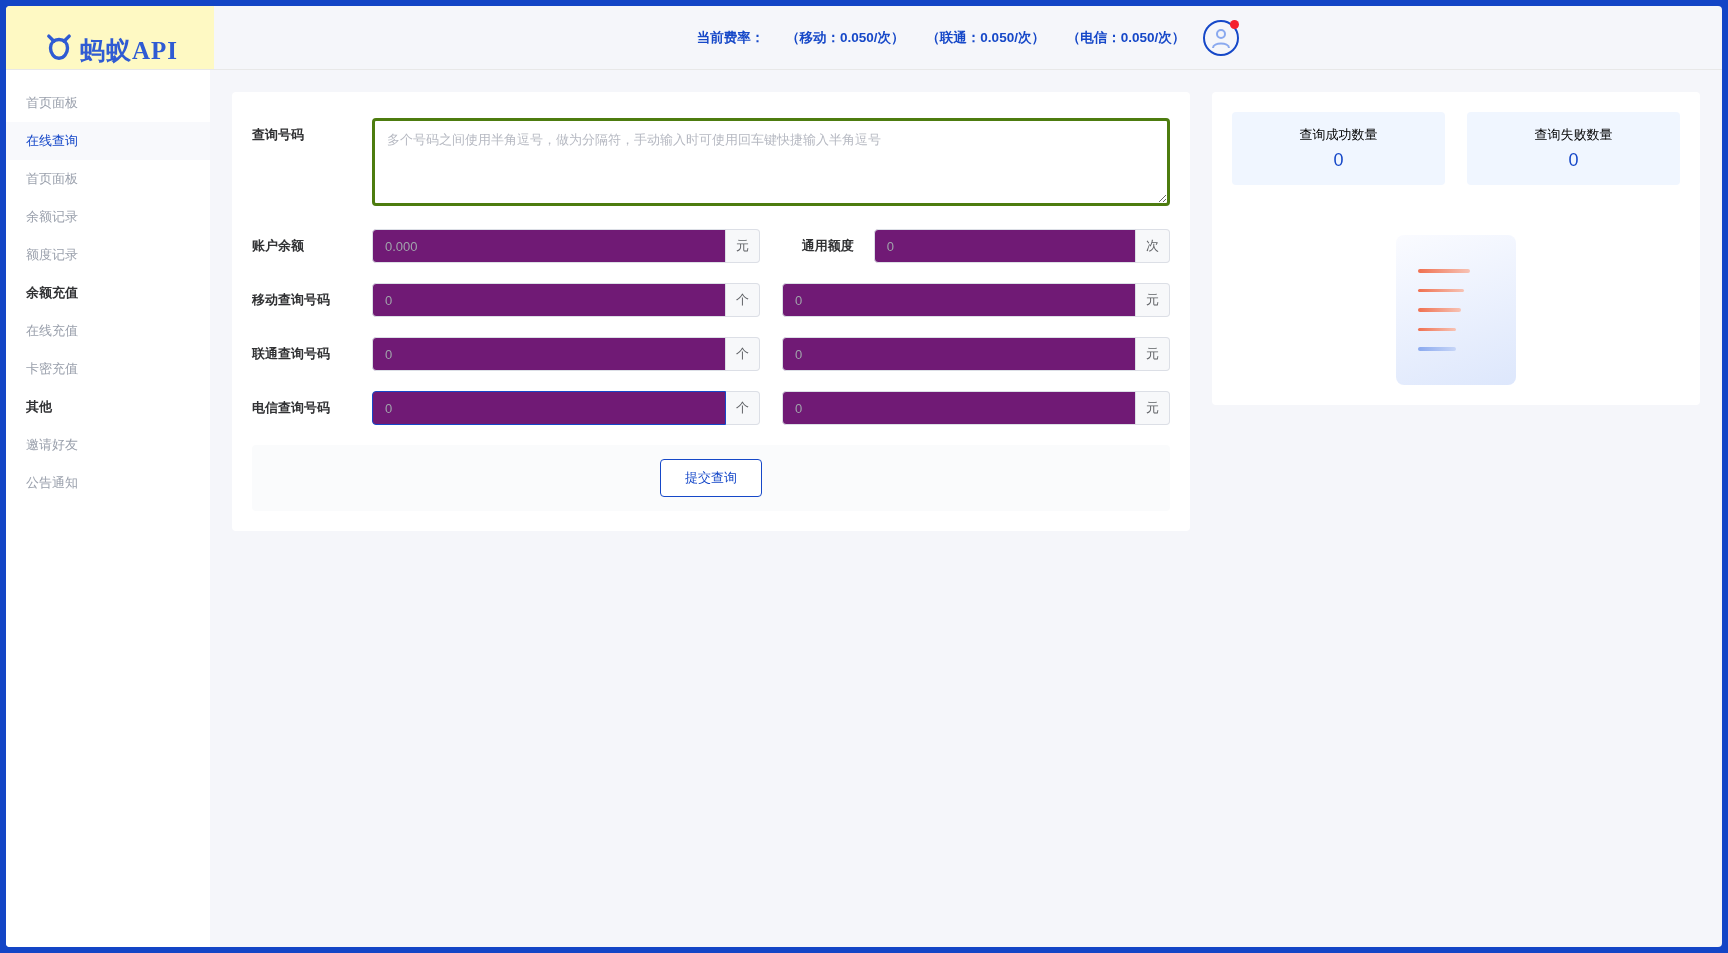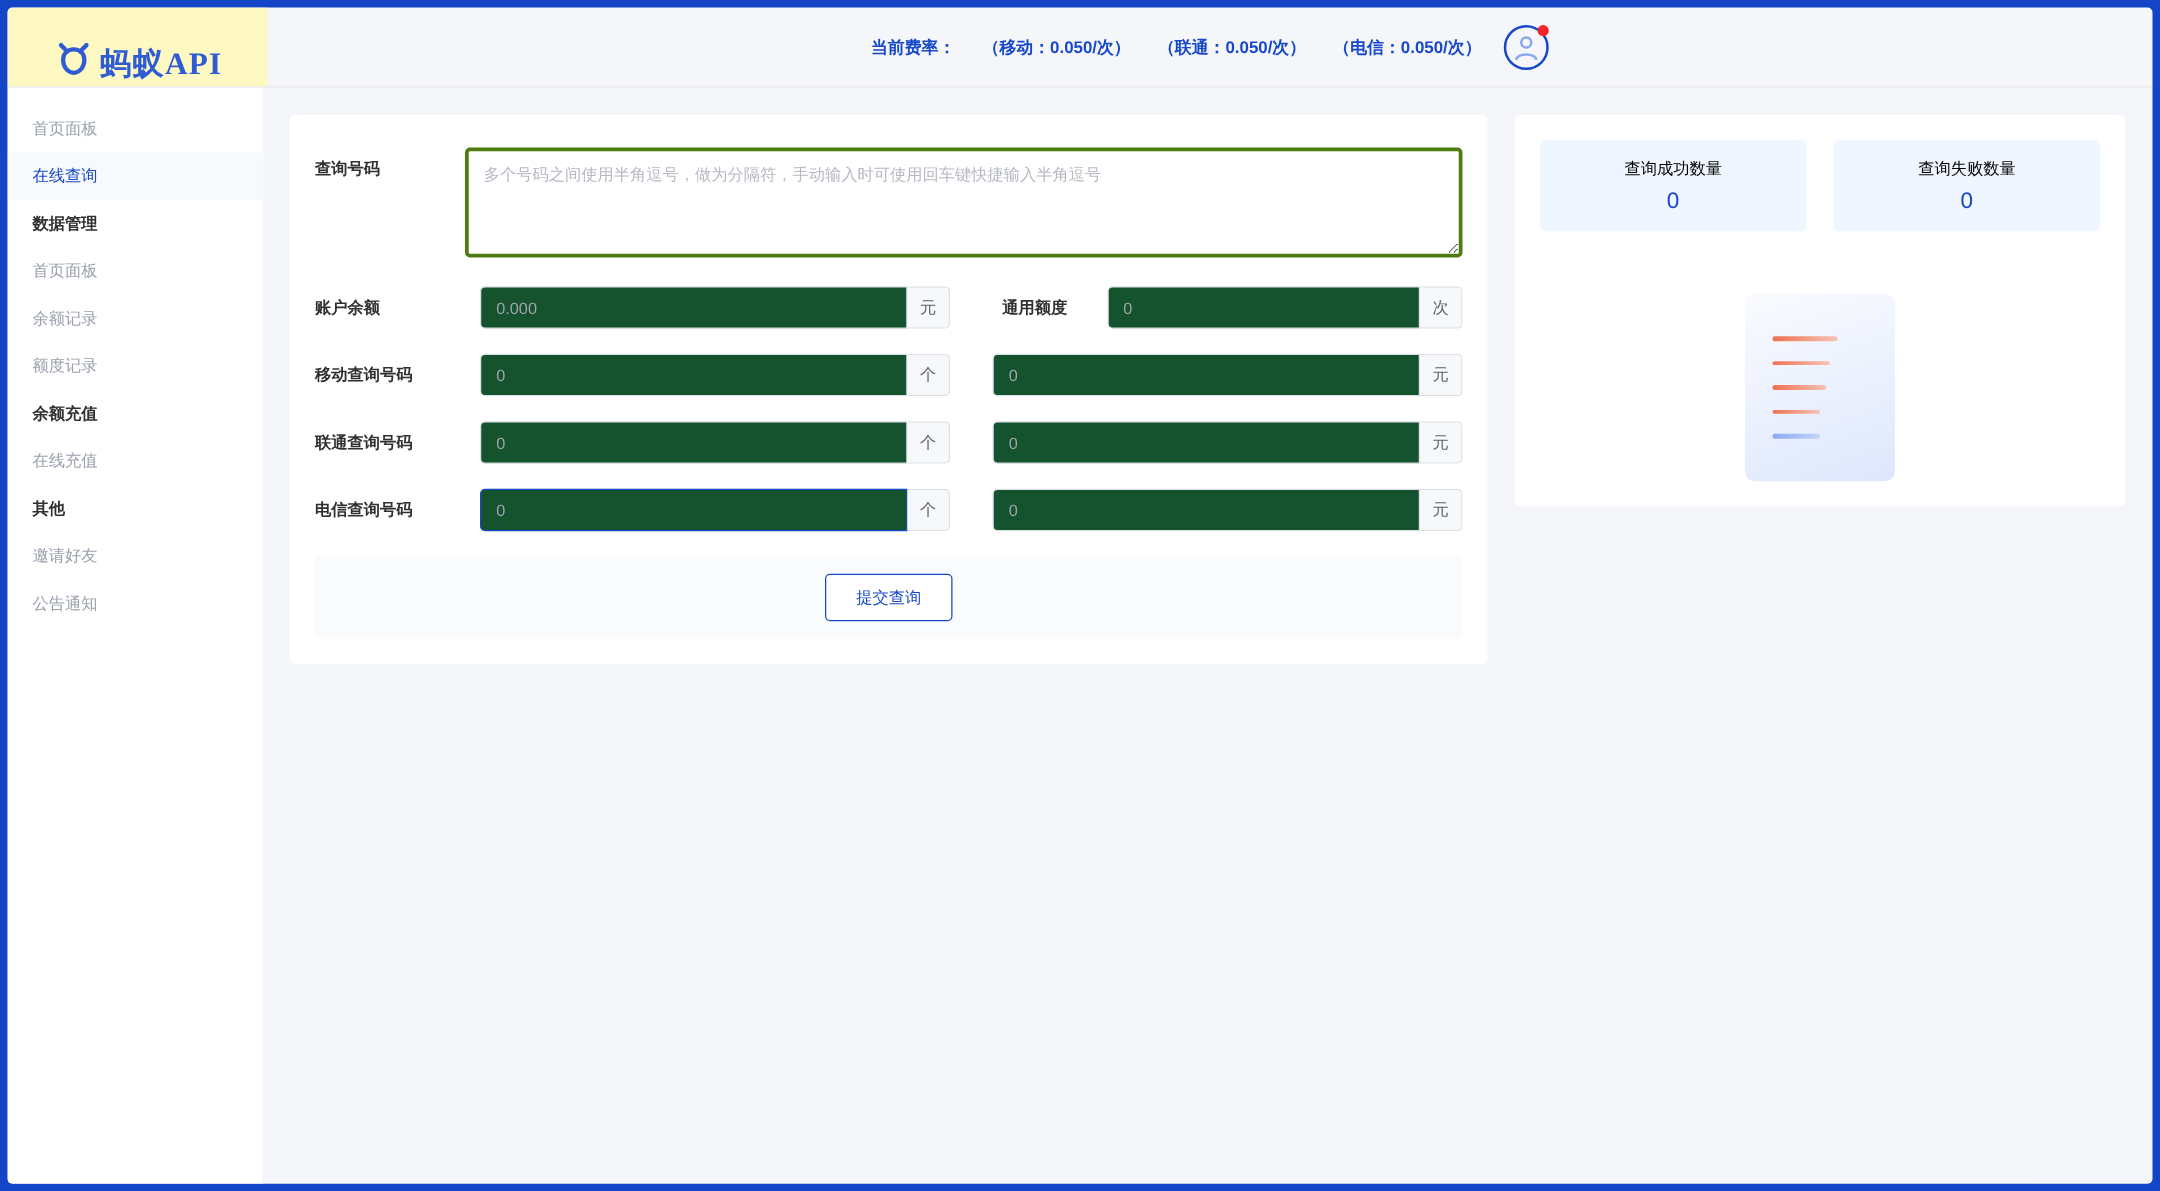--- a/index.html
+++ b/index.html
@@ -176,23 +176,22 @@
       height: 34px;
       padding: 0 12px;
       font-size: 13px;
       color: #606266;
       font-family: inherit;
     }
     .input.focused {
       border-color: #1648c8;
     }
     .input[disabled] {
-      background: #14532d;
+      background: #701a75;
       color: #a0a3ab;
-      margin-left: 12px;
     }
     .textarea {
       width: 100%;
       border: 3px solid #4d7c0f;
       border-radius: 4px;
       padding: 10px 12px;
       font-size: 13px;
       color: #606266;
       resize: vertical;
       height: 88px;
@@ -317,26 +316,26 @@
         </svg>
         <span class="dot"></span>
       </div>
     </div>
   </div>
 
   <div class="body-area">
     <div class="sidebar">
       <div class="nav-item plain"><span>首页面板</span></div>
       <div class="nav-item plain active"><span>在线查询</span></div>
-      <div class="nav-item is-group"><span>数据管理</span></div>
       <div class="nav-item plain"><span>首页面板</span></div>
       <div class="nav-item plain"><span>余额记录</span></div>
       <div class="nav-item plain"><span>额度记录</span></div>
       <div class="nav-item is-group"><span>余额充值</span></div>
       <div class="nav-item plain"><span>在线充值</span></div>
+      <div class="nav-item plain"><span>卡密充值</span></div>
       <div class="nav-item is-group"><span>其他</span></div>
       <div class="nav-item plain"><span>邀请好友</span></div>
       <div class="nav-item plain"><span>公告通知</span></div>
     </div>
 
     <div class="main">
       <div class="card form-card">
         <div class="form-row">
           <div class="form-label">查询号码</div>
           <div class="form-field">

